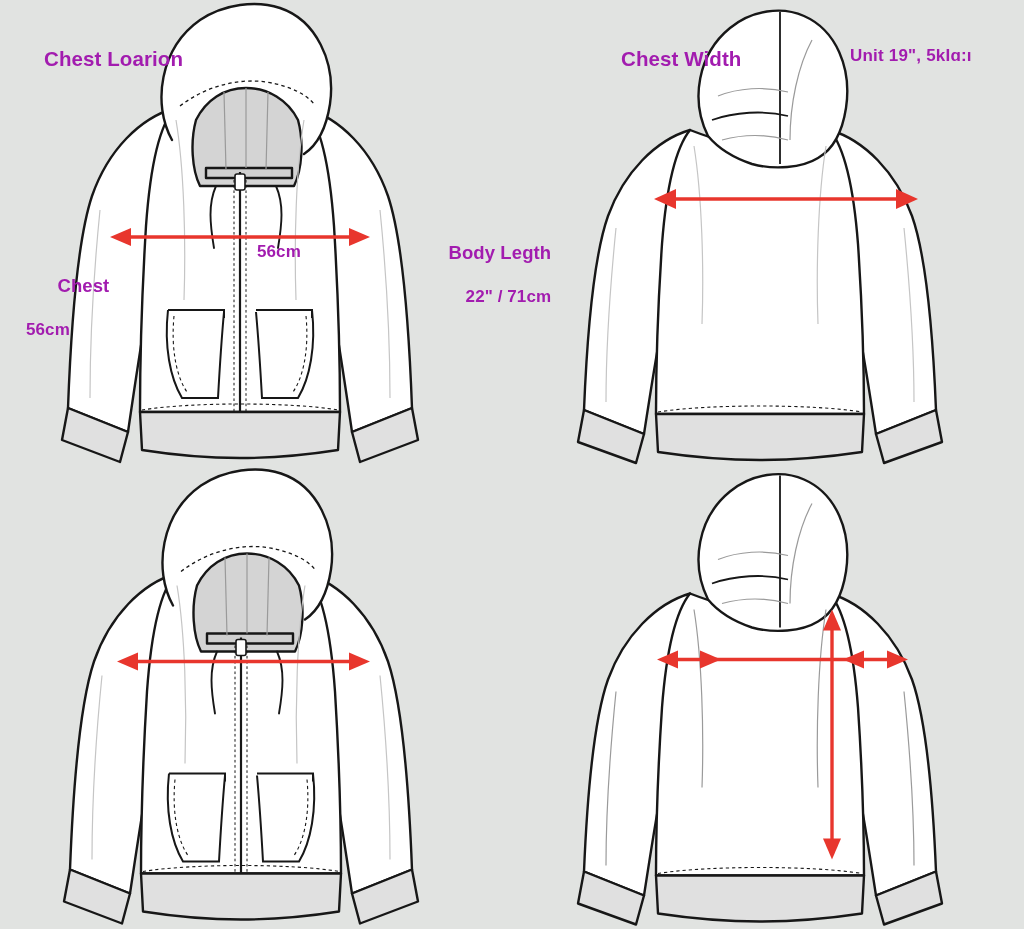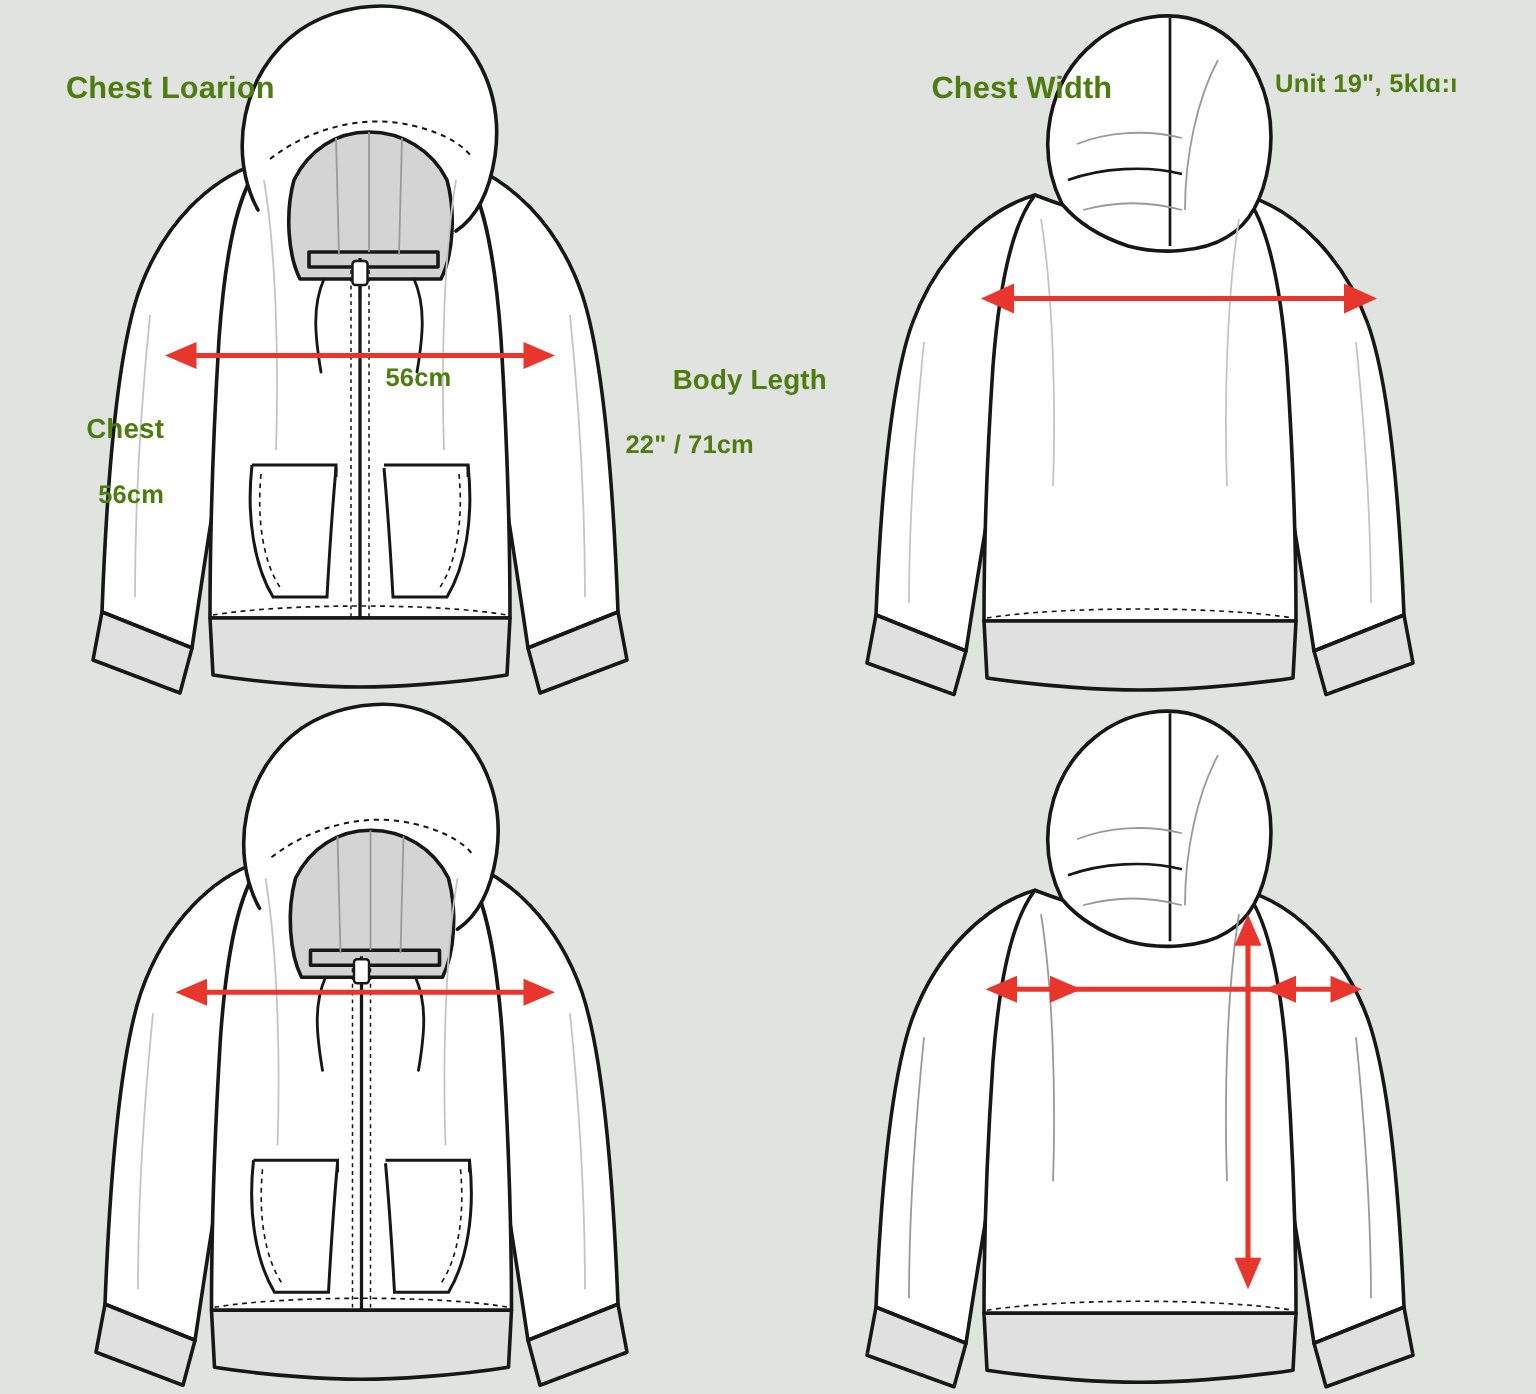--- a/index.html
+++ b/index.html
@@ -17,27 +17,27 @@
   .panel { position: absolute; }
   #panel-front-chest  { left: 0;   top: 0;   width: 512px; height: 465px; }
   #panel-back-width   { left: 512px; top: 0; width: 512px; height: 465px; }
   #panel-front-length { left: 0;   top: 465px; width: 512px; height: 464px; }
   #panel-side-view    { left: 512px; top: 465px; width: 512px; height: 464px; }
 
   .figure { position: absolute; left: 0; top: 0; width: 512px; height: 465px; }
 
   .label {
     position: absolute;
-    color: #4d7c0f;
+    color: #a21caf;
     font-weight: bold;
     white-space: pre;
     line-height: 1.22;
     letter-spacing: 0.1px;
   }
-  .label.t18 { font-size: 18.5px; }
+  .label.t18 { font-size: 18.5px; text-align: right; }
   .label.t17 { font-size: 17px; }
   .label.t20 { font-size: 20.5px; }
   .label .sub { display: block; font-size: 17px; font-weight: bold; }
   .garbled { letter-spacing: 0.2px; }
 </style>
 </head>
 <body>
 
 <div id="sheet">
 
@@ -110,21 +110,21 @@
 
       <g>
         <line x1="124" y1="237" x2="356" y2="237" stroke="#e8362d" stroke-width="3.4"></line>
         <polygon points="110,237 131,228 131,246" fill="#e8362d"></polygon>
         <polygon points="370,237 349,228 349,246" fill="#e8362d"></polygon>
       </g>
     </svg>
 
     <div class="label t20" style="left:44px; top:46px;">Chest Loarion</div>
 
-    <div class="label t18" style="left:26px; top:252px; text-align:right;">
+    <div class="label t18" style="left:26px; top:252px; text-align:left;">
       <span>Chest</span>
       <span class="sub">56cm</span>
     </div>
 
     <div class="label t17" style="left:257px; top:242px;">56cm</div>
 
     <div class="label t18" style="left:417px; top:219px;">
       <span>Body Legth</span>
       <span class="sub">22" / 71cm</span>
     </div>

